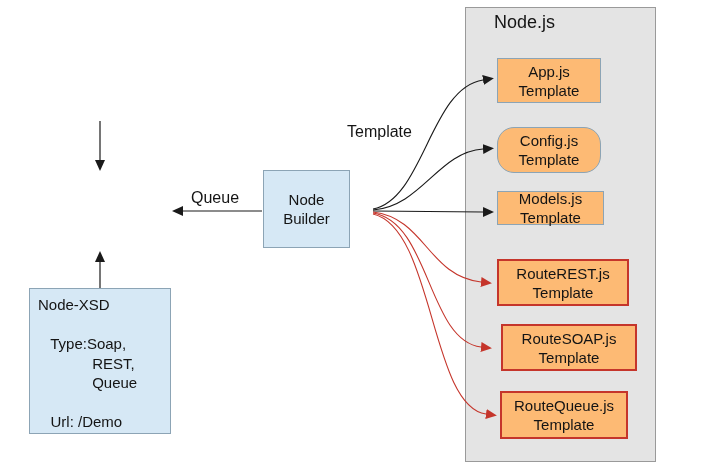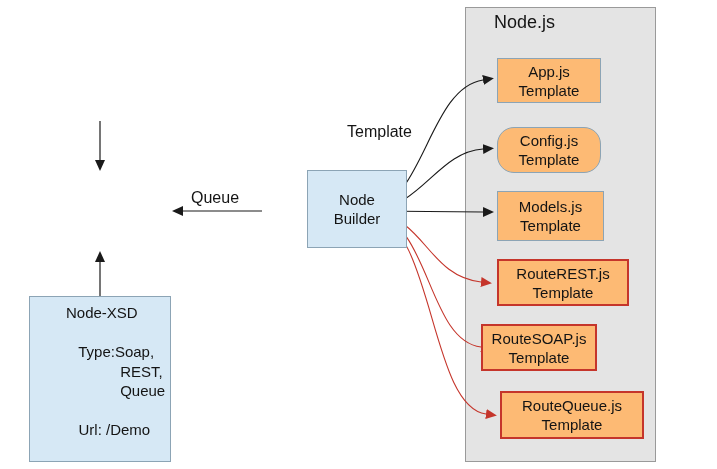--- a/index.html
+++ b/index.html
@@ -99,65 +99,65 @@
     <path d="M373,210 C422,206 438,152 483,149" stroke="#1a1a1a" stroke-width="1.1" fill="none" marker-end="url(#ah-black)"></path>
     <path d="M373,211 L483,212" stroke="#1a1a1a" stroke-width="1.1" fill="none" marker-end="url(#ah-black)"></path>
 
     <path d="M373,212 C425,218 428,276 481,282" stroke="#c5352b" stroke-width="1.1" fill="none" marker-end="url(#ah-red)"></path>
     <path d="M373,213 C430,222 428,341 481,347" stroke="#c5352b" stroke-width="1.1" fill="none" marker-end="url(#ah-red)"></path>
     <path d="M373,214 C434,228 430,406 486,414" stroke="#c5352b" stroke-width="1.1" fill="none" marker-end="url(#ah-red)"></path>
   </svg>
 
 
 
-  <div class="box pad" style="left:29px; top:296px; width:142px; height:166px;padding-left:28px;">
+  <div class="box pad" style="left:29px; top:288px; width:142px; height:146px;">
     <span class="txt">Node-XSD
 
    Type:Soap,
              REST,
              Queue
 
    Url: /Demo</span>
   </div>
 
-  <div class="box centered" style="left:263px; top:170px; width:100px; height:78px;margin-left:44px;">
+  <div class="box centered" style="left:263px; top:170px; width:87px; height:78px;">
     <span class="txt">Node
 Builder</span>
   </div>
 
   <div class="lbl" style="left:191px; top:189px;">Queue</div>
   <div class="lbl" style="left:347px; top:123px;">Template</div>
 
   <div class="group" style="left:465px; top:7px; width:191px; height:455px;">
     <div class="group-title">Node.js</div>
 
     <div class="tpl" style="left:31px; top:50px; width:104px; height:45px;">
       <span>App.js
 Template</span>
     </div>
 
     <div class="tpl" style="left:31px; top:119px; width:104px; height:46px;border-radius:17px;">
       <span>Config.js
 Template</span>
     </div>
 
-    <div class="tpl" style="left:31px; top:183px; width:107px; height:50px;">
+    <div class="tpl" style="left:31px; top:183px; width:107px; height:34px;">
       <span>Models.js
 Template</span>
     </div>
 
     <div class="tpl red" style="left:31px; top:251px; width:132px; height:47px;">
       <span>RouteREST.js
 Template</span>
     </div>
 
-    <div class="tpl red" style="left:15px; top:316px; width:116px; height:47px;align-items:center;">
+    <div class="tpl red" style="left:35px; top:316px; width:136px; height:47px;align-items:center;">
       <span>RouteSOAP.js
 Template</span>
     </div>
 
-    <div class="tpl red" style="left:34px; top:383px; width:144px; height:48px;text-align:center;">
+    <div class="tpl red" style="left:34px; top:383px; width:128px; height:48px;text-align:center;">
       <span>RouteQueue.js
 Template</span>
     </div>
   </div>
 
 </div>
 
 </body></html>

